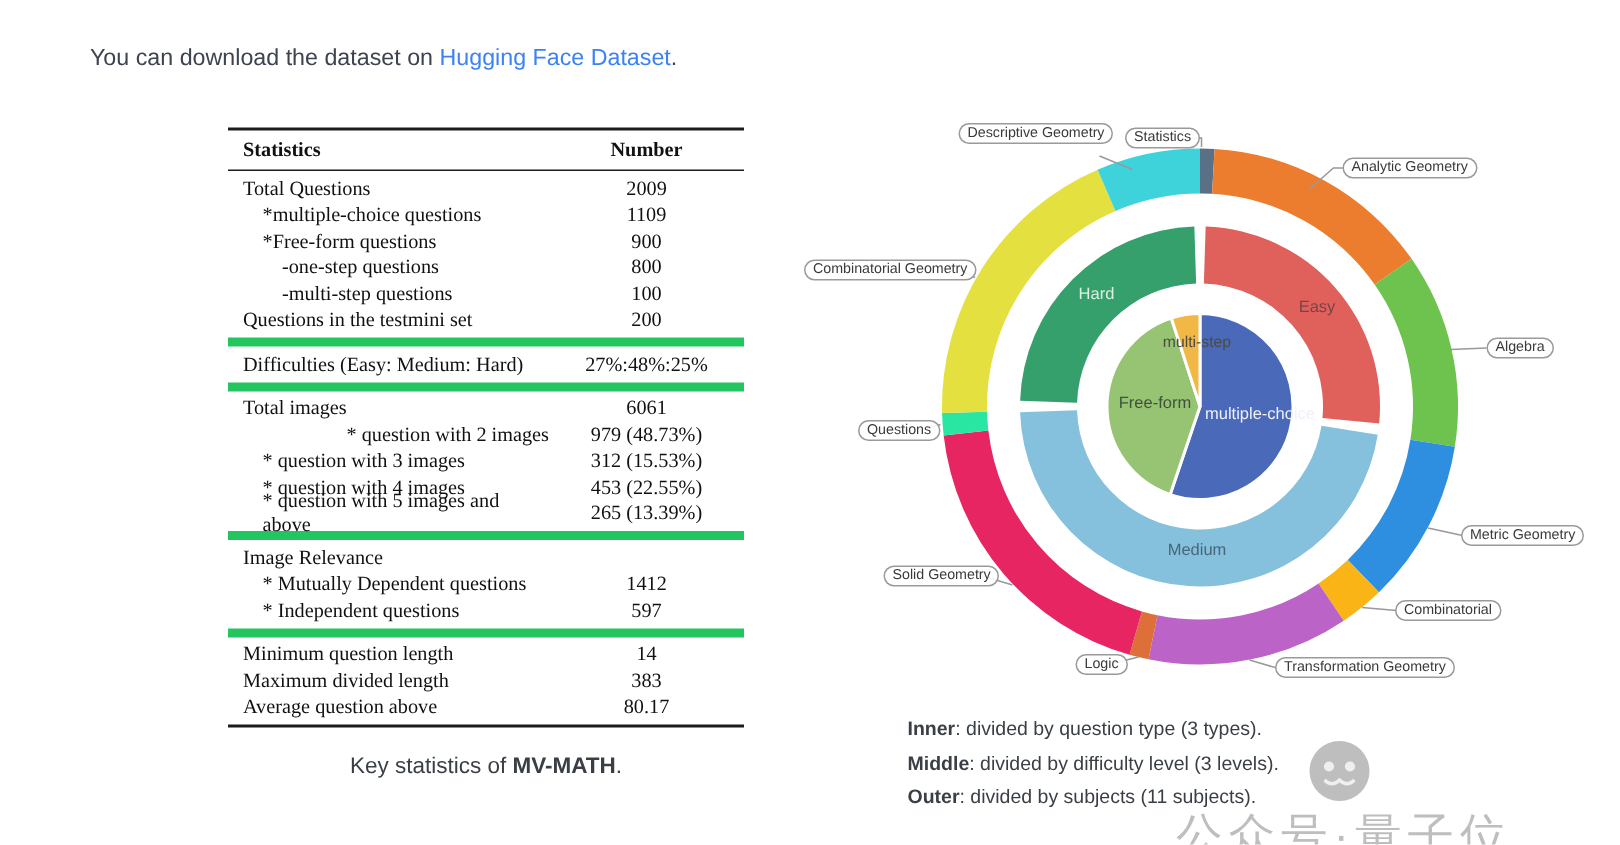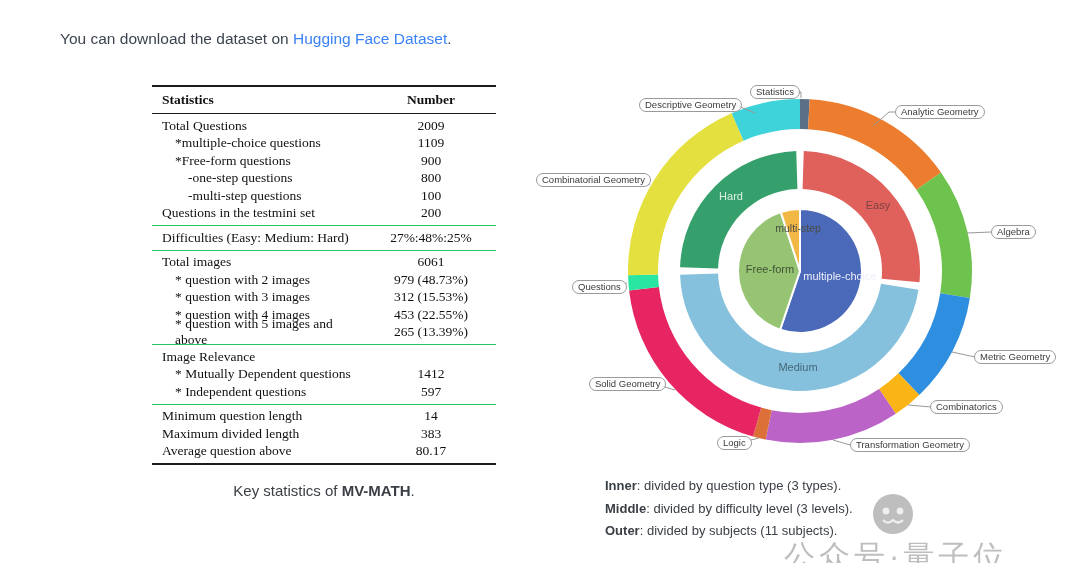--- a/index.html
+++ b/index.html
@@ -10,21 +10,21 @@
   
   .intro { position:absolute; left:60px; top:30px; font-size:15.5px; color:#3d4450; }
   .intro a { color:#3b82f6; text-decoration:none; }
 
   
   .table-wrap { position:absolute; left:152px; top:85px; width:344px;
                 font-family:"Liberation Serif", serif; font-size:13.5px; color:#111; }
   .tbl { border-top:2px solid #1c1c1c; border-bottom:2px solid #1c1c1c; }
   .thead { display:flex; align-items:center; padding:5px 0;
            border-bottom:1.5px solid #1c1c1c; font-weight:bold; }
-  .section { padding:3px 0; border-bottom:1px solid #22c55e; }
+  .section { padding:3px 0; border-bottom:6px solid #22c55e; }
   .section:last-child { border-bottom:none; }
   .trow { display:flex; align-items:center; height:17.5px; }
   .tlabel { flex:1; padding-left:10px; }
   .tval { width:130px; text-align:center; }
   .thead .tlabel { padding-left:10px; }
   .tbl-caption { margin-top:17px; text-align:center;
                  font-family:"Liberation Sans", sans-serif; font-size:15px; color:#3a3f46; }
 
   
   .chart { position:absolute; left:520px; top:50px; width:545px; height:415px; }
@@ -95,21 +95,21 @@
             <span class="tlabel" style="padding-left: 10px;">Difficulties (Easy: Medium: Hard)</span>
             <span class="tval">27%:48%:25%</span>
           </div>
         </div>
         <div class="section">
           <div class="trow">
             <span class="tlabel" style="padding-left: 10px;">Total images</span>
             <span class="tval">6061</span>
           </div>
           <div class="trow">
-            <span class="tlabel" style="padding-left: 23px;">* question with 2 images</span>
+            <span class="tlabel" style="padding-left: 23px; text-align: right;">* question with 2 images</span>
             <span class="tval">979 (48.73%)</span>
           </div>
           <div class="trow">
             <span class="tlabel" style="padding-left: 23px;">* question with 3 images</span>
             <span class="tval">312 (15.53%)</span>
           </div>
           <div class="trow">
             <span class="tlabel" style="padding-left: 23px;">* question with 4 images</span>
             <span class="tval">453 (22.55%)</span>
           </div>
@@ -183,27 +183,27 @@
         <polyline points="135,334 155,340"></polyline>
         <polyline points="97,236 107,233"></polyline>
         <polyline points="120,130 130,135"></polyline>
       </g>
     </svg>
 
     <div class="callout" style="left:230px; top:35px;">Statistics</div>
     <div class="callout" style="left:375px; top:55px;">Analytic Geometry</div>
     <div class="callout" style="left:471px; top:175px;">Algebra</div>
     <div class="callout" style="left:454px; top:300px;">Metric Geometry</div>
-    <div class="callout" style="left:410px; top:350px;">Combinatorics</div>
+    <div class="callout" style="left:410px; top:350px;">Combinatorial</div>
     <div class="callout" style="left:330px; top:388px;">Transformation Geometry</div>
     <div class="callout" style="left:197px; top:386px;">Logic</div>
     <div class="callout" style="left:69px; top:327px;">Solid Geometry</div>
     <div class="callout" style="left:52px; top:230px;">Questions</div>
     <div class="callout" style="left:16px; top:123px;">Combinatorial Geometry</div>
-    <div class="callout" style="left:119px; top:48px;">Descriptive Geometry</div>
+    <div class="callout" style="left:119px; top:32px;">Descriptive Geometry</div>
 
     <div class="ringlab lab-mc" style="left:320px; top:226px;">multiple-choice</div>
     <div class="ringlab lab-freeform" style="left:250px; top:219px;">Free-form</div>
     <div class="ringlab lab-multistep" style="left:278px; top:178px;">multi-step</div>
     <div class="ringlab lab-easy" style="left:358px; top:155px;">Easy</div>
     <div class="ringlab lab-medium" style="left:278px; top:317px;">Medium</div>
     <div class="ringlab lab-hard" style="left:211px; top:146px;">Hard</div>
   </div>
 
   <div class="fig-caption">

